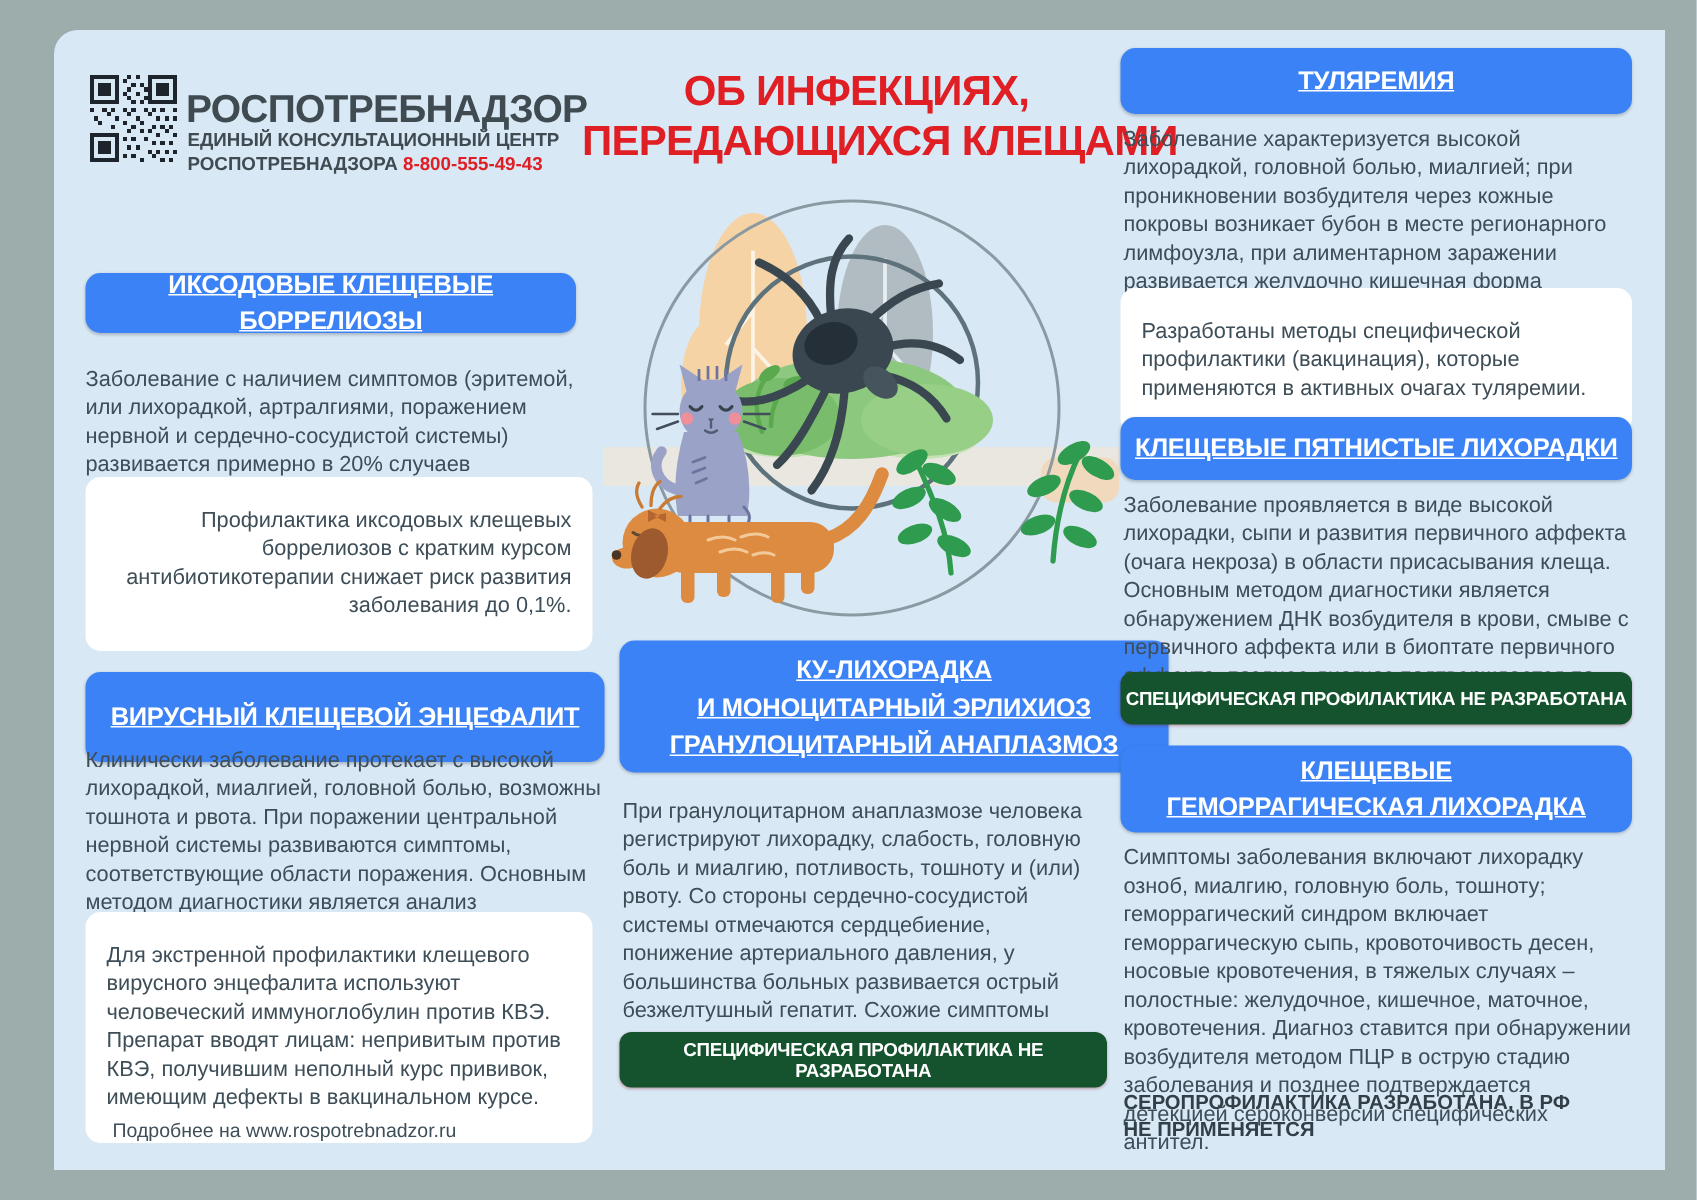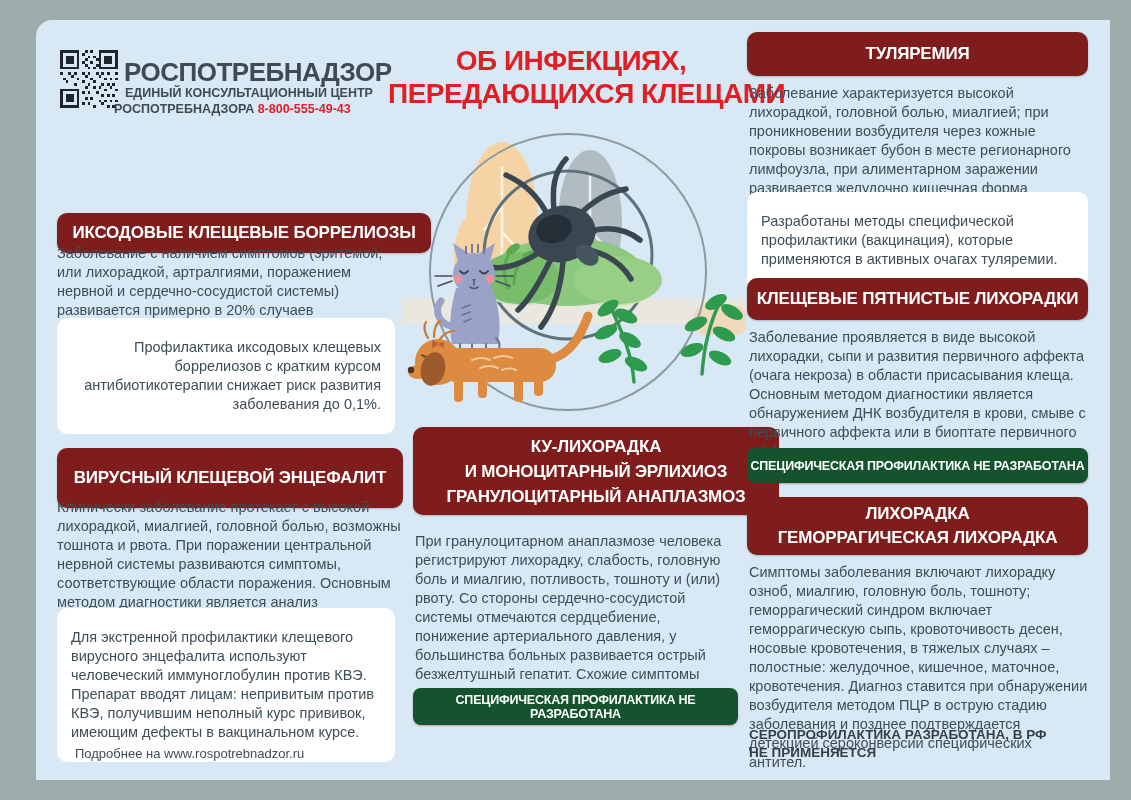--- a/index.html
+++ b/index.html
@@ -16,24 +16,25 @@
   .logo-title{
     font-size:26px;font-weight:bold;color:#3f4b51;letter-spacing:-0.5px;white-space:nowrap;
   }
   .consult{font-size:12.5px;font-weight:bold;color:#3f4b51;line-height:15px;white-space:nowrap;}
   .phone{color:#e01f25;}
   .main-title{
     color:#e01f25;font-weight:bold;font-size:28px;line-height:33px;
     text-align:center;letter-spacing:-0.5px;white-space:nowrap;
   }
   .sec-h{
-    background:#7f1d1d;color:#ffffff;font-weight:bold;font-size:17px;letter-spacing:-0.2px;
+    background:#3b82f6;color:#ffffff;font-weight:bold;font-size:17px;letter-spacing:-0.2px;
     display:flex;flex-direction:column;align-items:center;justify-content:center;
     text-align:center;border-radius:10px;line-height:24px;
     box-shadow:0 1px 2px rgba(55,70,78,.3);
+    text-decoration:underline;
   }
   .body-t{color:#3e4e58;font-size:14.5px;line-height:19px;}
   .note{
     background:#ffffff;border-radius:10px;padding:20px 14px;
     color:#3e4e58;font-size:14.5px;line-height:19px;
   }
   .banner{
     background:#14532d;color:#ffffff;font-weight:bold;font-size:12.5px;letter-spacing:-0.2px;
     display:flex;align-items:center;justify-content:center;text-align:center;
     border-radius:8px;box-shadow:0 1px 2px rgba(120,20,20,.35);
@@ -53,21 +54,21 @@
     <rect x="14" y="0" width="7" height="7" fill="#1d242b"></rect>
       <rect x="15" y="1" width="5" height="5" fill="#d9e8f5"></rect>
       <rect x="16" y="2" width="3" height="3" fill="#1d242b"></rect>
     <rect x="0" y="14" width="7" height="7" fill="#1d242b"></rect>
       <rect x="1" y="15" width="5" height="5" fill="#d9e8f5"></rect>
       <rect x="2" y="16" width="3" height="3" fill="#1d242b"></rect>
     <path fill="#1d242b" d="M9 0h1v1H9zM11 0h1v1h-1zM8 1h1v1H8zM10 2h1v1h-1zM12 2h1v1h-1zM9 3h1v1H9zM13 3h1v1h-1zM8 4h1v1H8zM11 4h1v1h-1zM13 5h1v1h-1zM9 5h1v1H9zM10 6h1v1h-1zM12 6h1v1h-1zM0 8h1v1H0zM3 8h1v1H3zM5 8h1v1H5zM8 8h1v1H8zM10 8h1v1h-1zM13 8h1v1h-1zM15 8h1v1h-1zM17 8h1v1h-1zM20 8h1v1h-1zM1 10h1v1H1zM4 9h1v1H4zM6 10h1v1H6zM9 9h1v1H9zM11 10h1v1h-1zM14 9h1v1h-1zM16 10h1v1h-1zM18 10h1v1h-1zM20 10h1v1h-1zM2 11h1v1H2zM5 12h1v1H5zM8 11h1v1H8zM10 12h1v1h-1zM12 11h1v1h-1zM15 12h1v1h-1zM17 12h1v1h-1zM19 12h1v1h-1zM9 13h1v1H9zM12 13h1v1h-1zM14 13h1v1h-1zM16 14h1v1h-1zM18 13h1v1h-1zM20 14h1v1h-1zM8 15h1v1H8zM10 15h1v1h-1zM13 15h1v1h-1zM15 16h1v1h-1zM17 16h1v1h-1zM19 16h1v1h-1zM9 17h1v1H9zM11 17h1v1h-1zM14 18h1v1h-1zM16 18h1v1h-1zM18 18h1v1h-1zM20 18h1v1h-1zM8 19h1v1H8zM10 19h1v1h-1zM12 20h1v1h-1zM15 19h1v1h-1zM17 20h1v1h-1zM19 20h1v1h-1z"></path>
   </svg>
   <div class="abs logo-title" style="left:88px;top:37px;">РОСПОТРЕБНАДЗОР</div>
   <div class="abs consult" style="left:89px;top:66px;">ЕДИНЫЙ КОНСУЛЬТАЦИОННЫЙ ЦЕНТР</div>
-  <div class="abs consult" style="left:78px;top:82px;">
+  <div class="abs consult" style="left:89px;top:82px;">
     <span>РОСПОТРЕБНАДЗОРА</span>
     <span class="phone">8-800-555-49-43</span>
   </div>
 
   <div class="abs main-title" style="left:352px;top:24px;width:366px;">
     <div>ОБ ИНФЕКЦИЯХ,</div>
     <div>ПЕРЕДАЮЩИХСЯ КЛЕЩАМИ</div>
   </div>
 
   <svg class="abs" style="left:366px;top:92px;" width="344" height="316" viewBox="0 0 344 316">
@@ -162,21 +163,21 @@
       <path d="M300,262 C302,234 308,210 318,190" stroke="#2e9b4e" stroke-width="3.5" fill="none" stroke-linecap="round"></path>
       <ellipse cx="314" cy="190" rx="12" ry="6" transform="rotate(-30 314 190)"></ellipse>
       <ellipse cx="330" cy="200" rx="12" ry="6" transform="rotate(30 330 200)"></ellipse>
       <ellipse cx="294" cy="212" rx="12" ry="6" transform="rotate(-25 294 212)"></ellipse>
       <ellipse cx="322" cy="222" rx="12" ry="6" transform="rotate(25 322 222)"></ellipse>
       <ellipse cx="290" cy="238" rx="12" ry="6" transform="rotate(-20 290 238)"></ellipse>
       <ellipse cx="318" cy="246" rx="12" ry="6" transform="rotate(25 318 246)"></ellipse>
     </g>
   </svg>
 
-  <div class="abs sec-h" style="left:21px;top:193px;width:374px;height:40px;">
+  <div class="abs sec-h" style="left:21px;top:162px;width:327px;height:40px;">
     <div>ИКСОДОВЫЕ КЛЕЩЕВЫЕ БОРРЕЛИОЗЫ</div>
   </div>
   <div class="abs body-t" style="left:21px;top:224px;width:344px;">Заболевание с наличием симптомов (эритемой, или лихорадкой, артралгиями, поражением нервной и сердечно-сосудистой системы) развивается примерно в 20% случаев присасывания инфицированных клещей.</div>
   <div class="abs note" style="left:21px;top:298px;width:310px;text-align:right;">Профилактика иксодовых клещевых боррелиозов с кратким курсом антибиотикотерапии снижает риск развития заболевания до 0,1%.</div>
 
   <div class="abs sec-h" style="left:21px;top:428px;width:346px;height:60px;">
     <div>ВИРУСНЫЙ КЛЕЩЕВОЙ ЭНЦЕФАЛИТ</div>
   </div>
   <div class="abs body-t" style="left:21px;top:478px;width:344px;">Клинически заболевание протекает с высокой лихорадкой, миалгией, головной болью, возможны тошнота и рвота. При поражении центральной нервной системы развиваются симптомы, соответствующие области поражения. Основным методом диагностики является анализ сероконверсии специфических антител.</div>
   <div class="abs note" style="left:21px;top:588px;width:310px;">Для экстренной профилактики клещевого вирусного энцефалита используют человеческий иммуноглобулин против КВЭ. Препарат вводят лицам: непривитым против КВЭ, получившим неполный курс прививок, имеющим дефекты в вакцинальном курсе.</div>
@@ -197,19 +198,19 @@
   <div class="abs body-t" style="left:713px;top:64px;width:339px;">Заболевание характеризуется высокой лихорадкой, головной болью, миалгией; при проникновении возбудителя через кожные покровы возникает бубон в месте регионарного лимфоузла, при алиментарном заражении развивается желудочно кишечная форма заболевания, при воздушно-пылевом – легочная.</div>
   <div class="abs note" style="left:711px;top:172px;width:313px;">Разработаны методы специфической профилактики (вакцинация), которые применяются в активных очагах туляремии.</div>
 
   <div class="abs sec-h" style="left:711px;top:258px;width:341px;height:42px;">
     <div>КЛЕЩЕВЫЕ ПЯТНИСТЫЕ ЛИХОРАДКИ</div>
   </div>
   <div class="abs body-t" style="left:713px;top:308px;width:339px;">Заболевание проявляется в виде высокой лихорадки, сыпи и развития первичного аффекта (очага некроза) в области присасывания клеща. Основным методом диагностики является обнаружением ДНК возбудителя в крови, смыве с первичного аффекта или в биоптате первичного аффекта, позднее диагноз подтверждается по сероконверсии специфических антител.</div>
   <div class="abs banner" style="left:711px;top:428px;width:341px;height:35px;">СПЕЦИФИЧЕСКАЯ ПРОФИЛАКТИКА НЕ РАЗРАБОТАНА</div>
 
   <div class="abs sec-h" style="left:711px;top:477px;width:341px;height:58px;line-height:24px;">
-    <div>ЛИХОРАДКА</div>
+    <div>КЛЕЩЕВЫЕ</div>
     <div>ГЕМОРРАГИЧЕСКАЯ ЛИХОРАДКА</div>
   </div>
   <div class="abs body-t" style="left:713px;top:543px;width:339px;">Симптомы заболевания включают лихорадку озноб, миалгию, головную боль, тошноту; геморрагический синдром включает геморрагическую сыпь, кровоточивость десен, носовые кровотечения, в тяжелых случаях – полостные: желудочное, кишечное, маточное, кровотечения. Диагноз ставится при обнаружении возбудителя методом ПЦР в острую стадию заболевания и позднее подтверждается детекцией сероконверсии специфических антител.</div>
   <div class="abs bold-note" style="left:713px;top:706px;width:310px;">СЕРОПРОФИЛАКТИКА РАЗРАБОТАНА, В РФ НЕ ПРИМЕНЯЕТСЯ</div>
 
 </div>
 
 </body></html>

